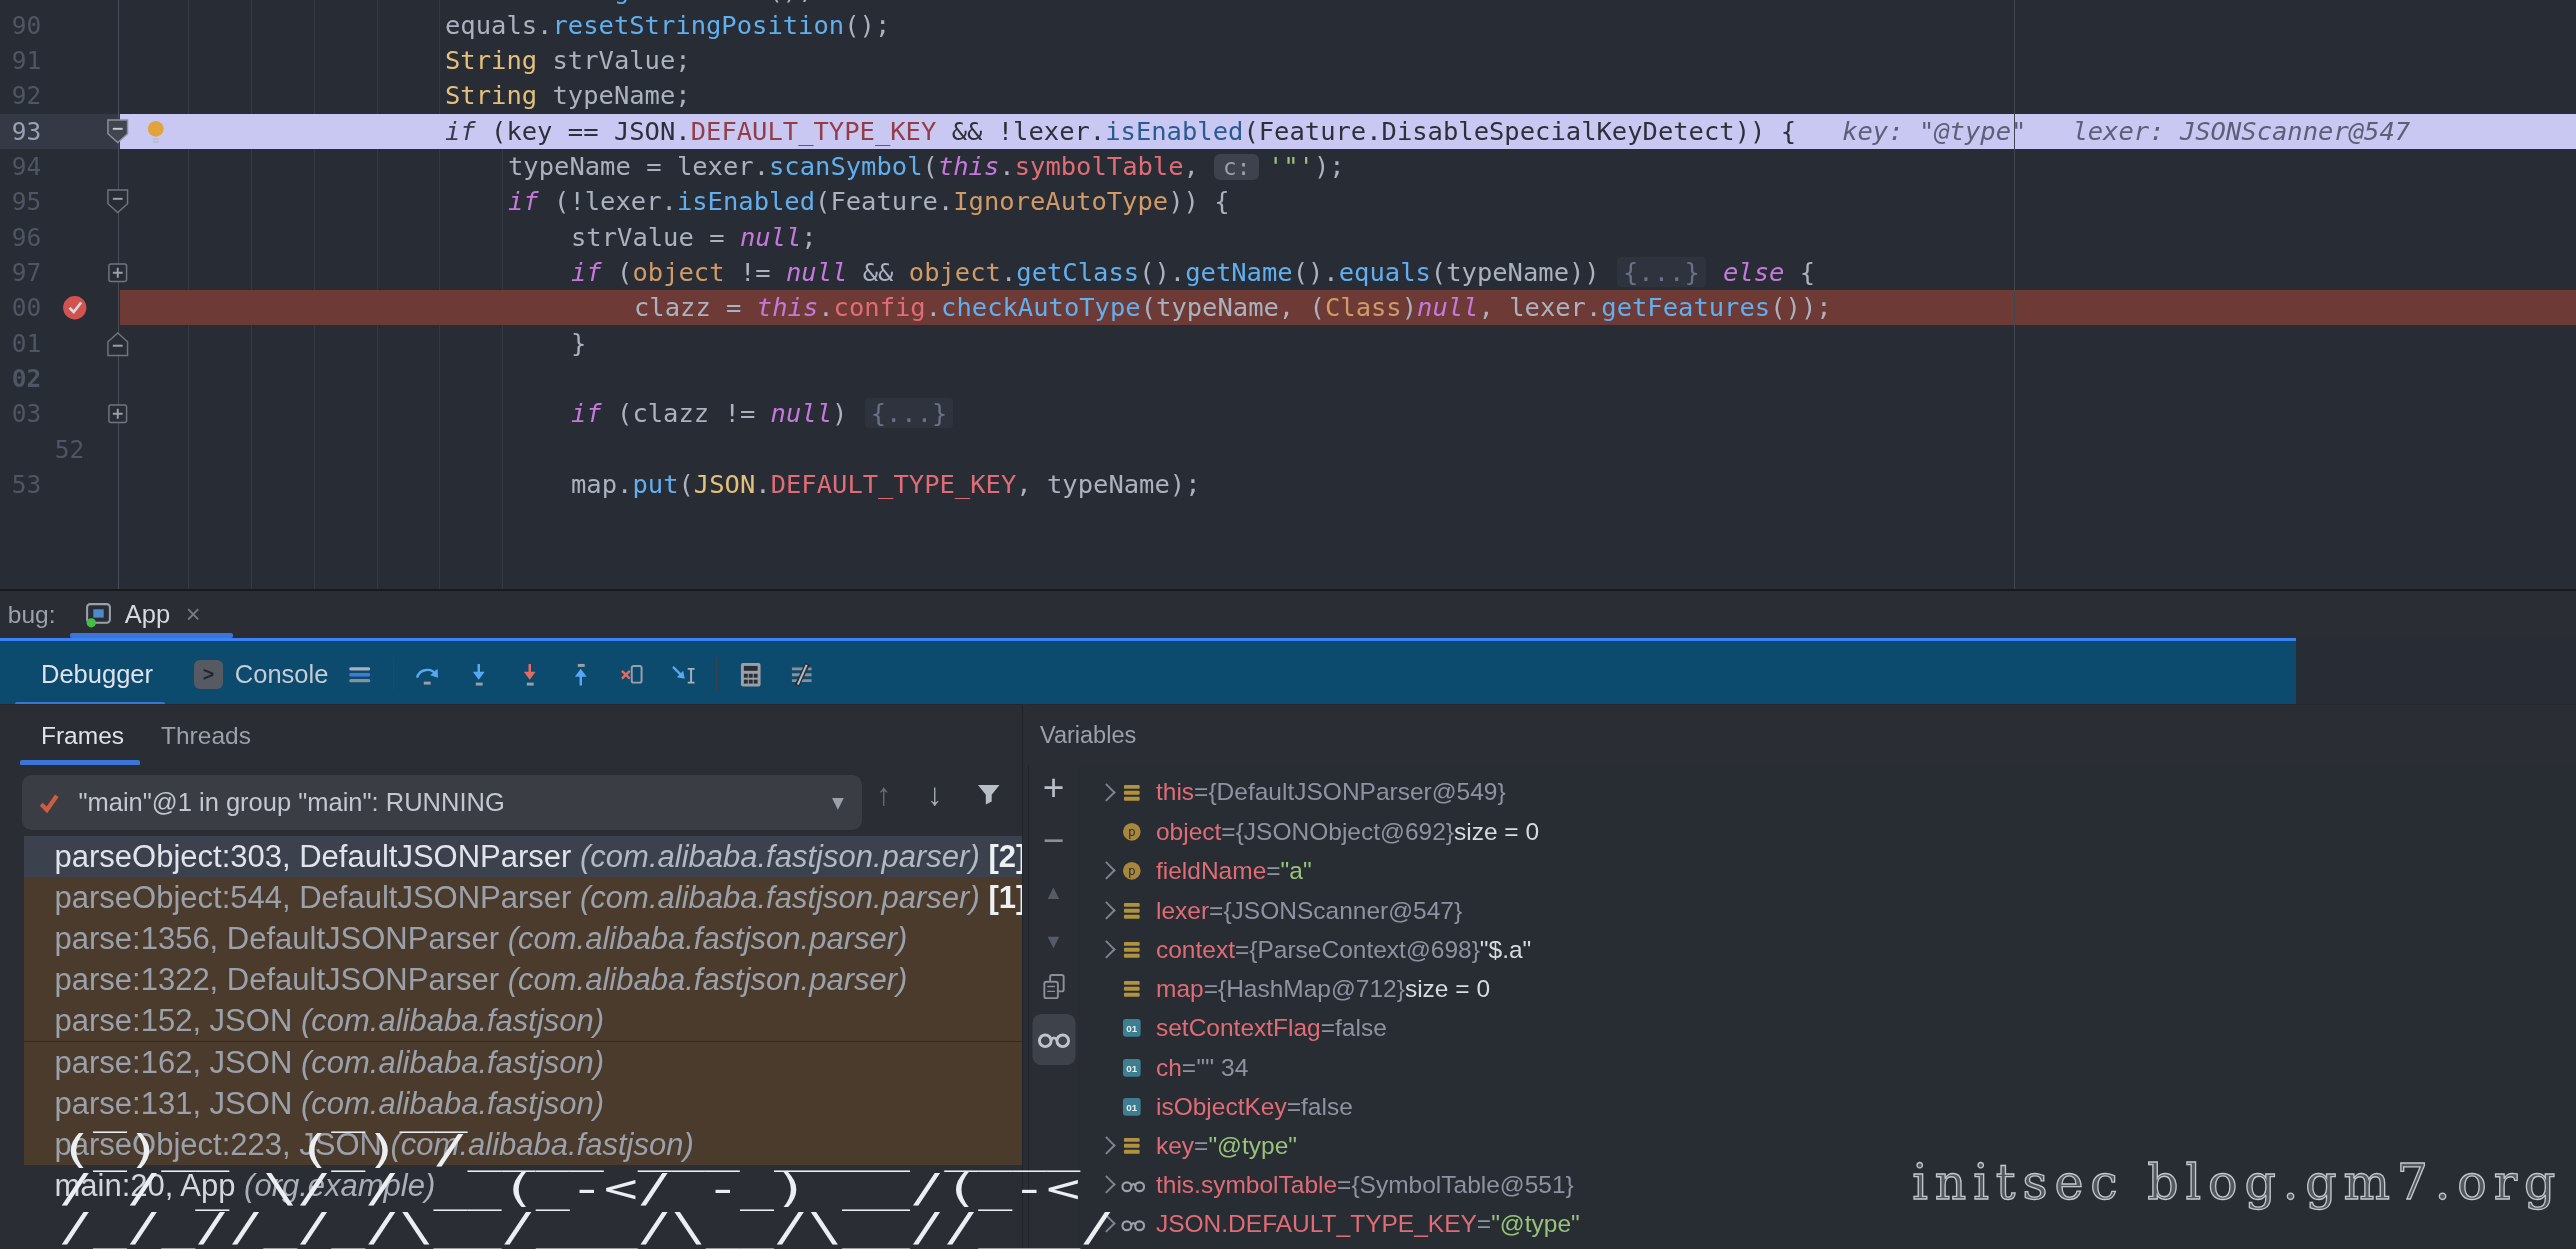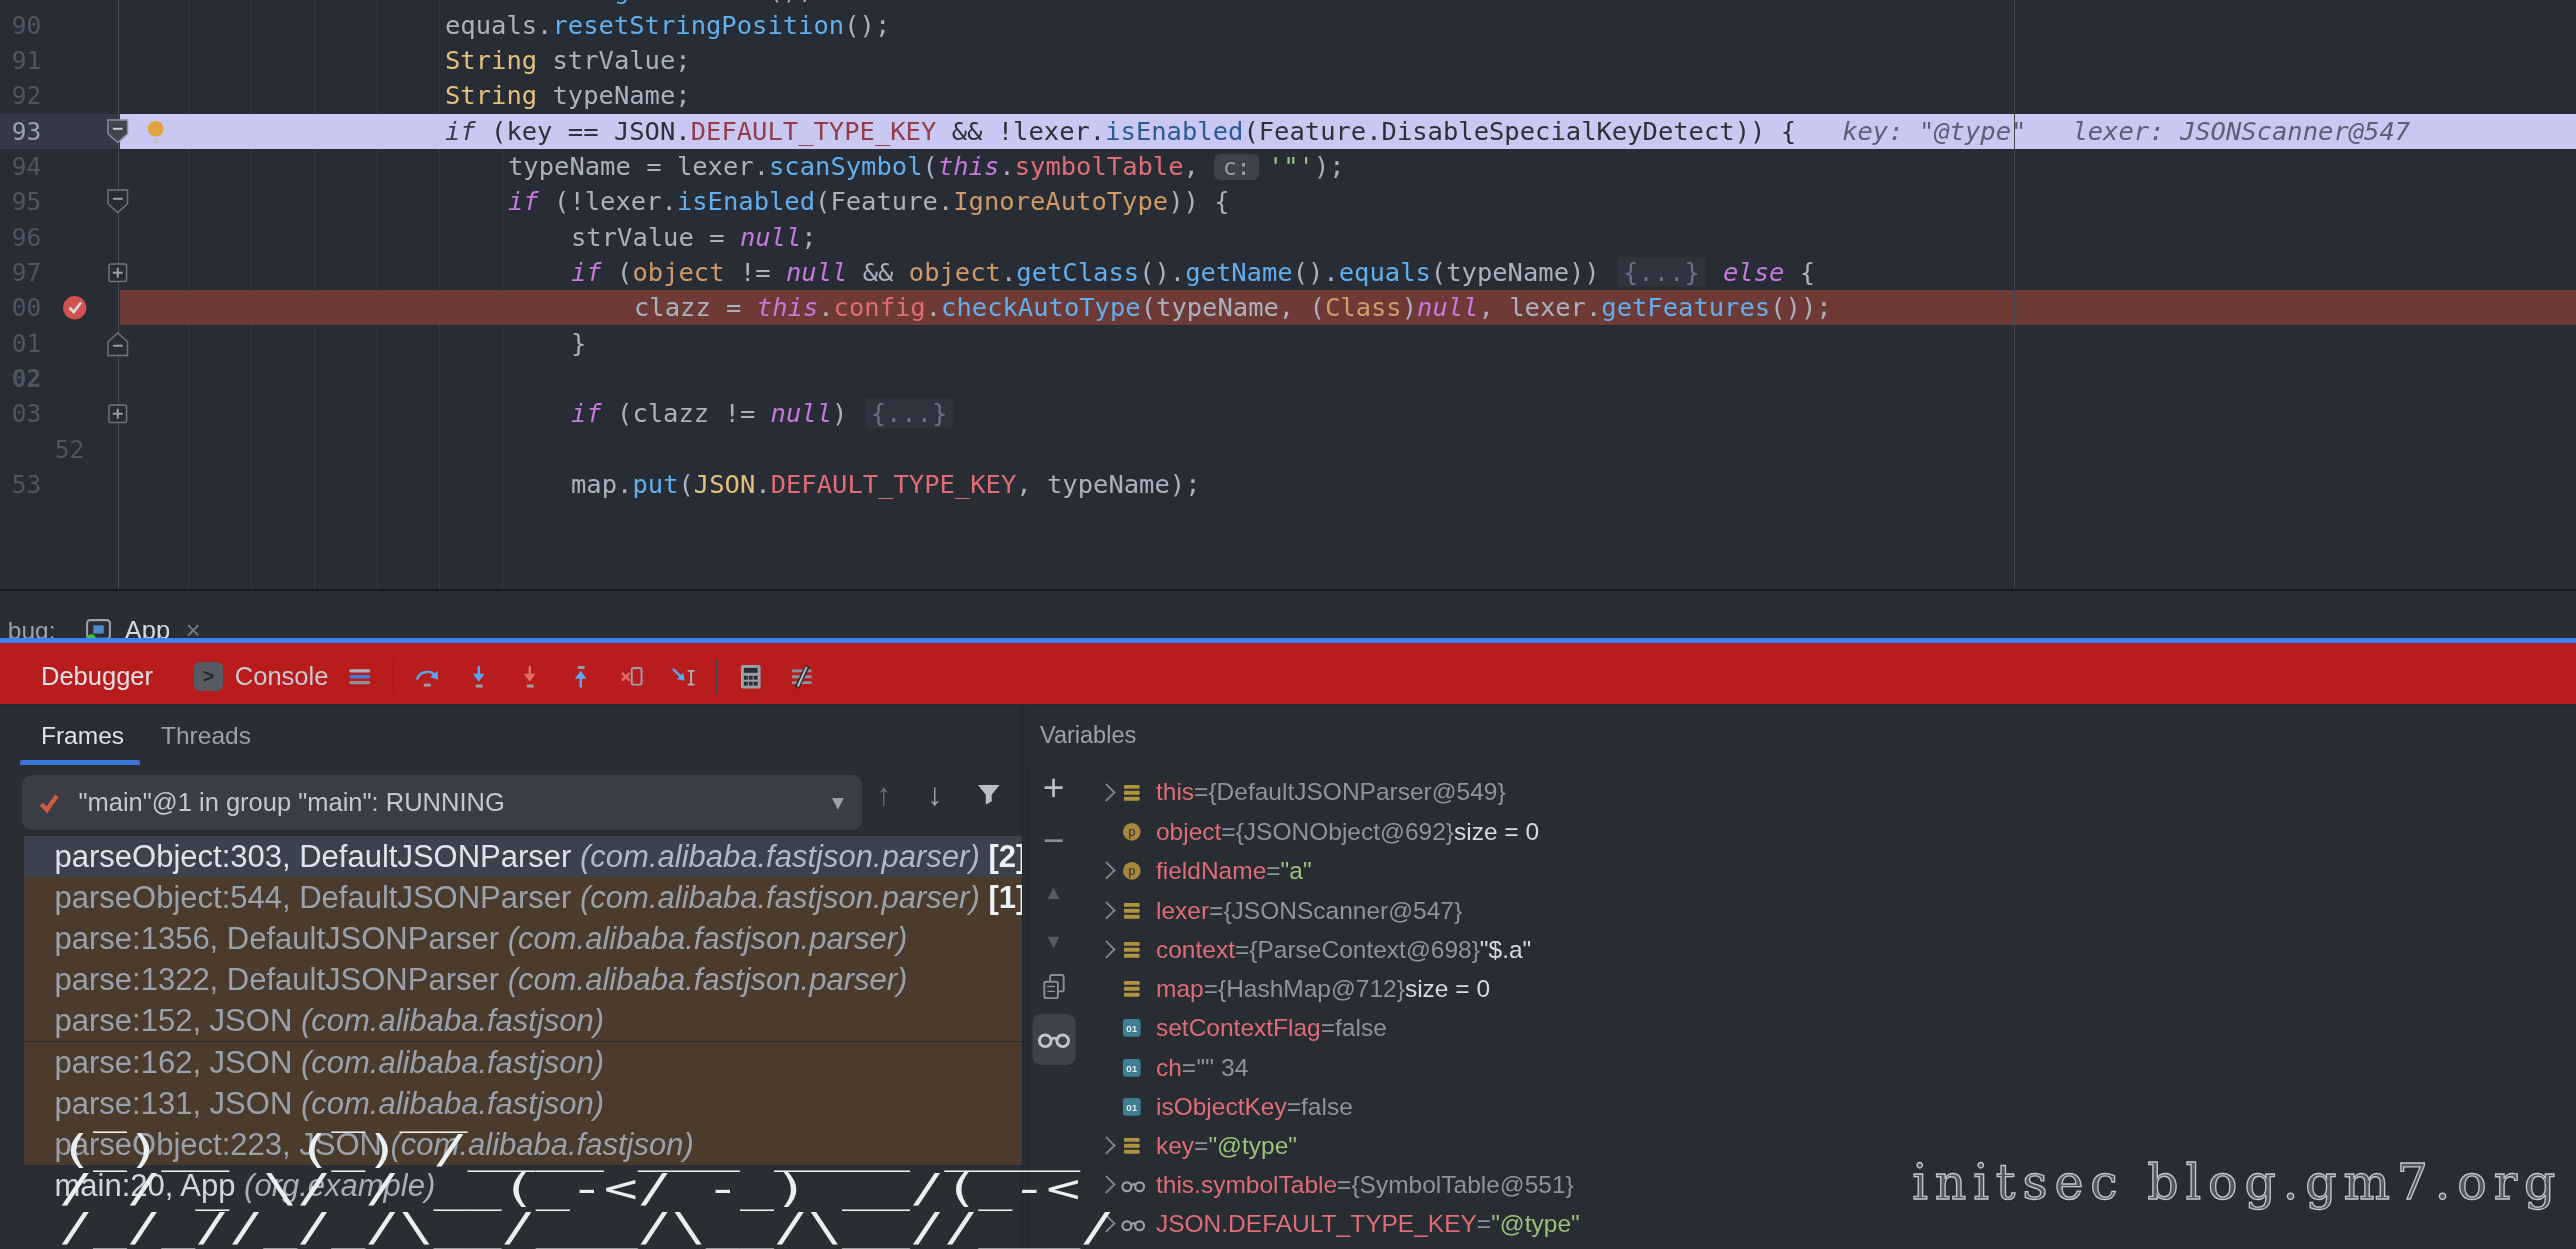--- a/index.html
+++ b/index.html
@@ -27,27 +27,27 @@
   .s{color:#98c379}.cl{color:#e5c07b}.o{color:#d19a66}
   .fold{background:#2f333d;color:#697184;border-radius:3.9px;padding:0 5.9px;margin:0 2px;}
   .chip{background:#3d424c;color:#9aa1ab;border-radius:5.9px;padding:0 8.8px;margin-right:8.8px;font-size:22.6px;}
   .hint{color:#7a7f93;font-style:italic;}
   .exec .p,.exec .o,.exec .cl{color:#2e3039}
   .exec .k{color:#3c3a4a}
   .exec .m{color:#2b5a92}
   .exec .f{color:#943d49}
   .exec .hint{color:#5d5f78}
   
-  .twheader{position:absolute;left:0;top:591px;width:2576px;height:47px;background:#2a2d34;margin-top:16px;}
+  .twheader{position:absolute;left:0;top:591px;width:2576px;height:47px;background:#2a2d34;}
   .twtitle{position:absolute;left:7.8px;top:0;line-height:47px;font-size:24.5px;color:#9aa1ab;}
   .apptab{position:absolute;left:84px;top:0;height:100%;display:flex;align-items:center;gap:11.8px;}
   .apptab .lbl{font-size:25.5px;color:#d5dae1;}
   .apptab .cls{font-size:25.5px;color:#757b84;margin-left:3.9px;}
   .aptund{position:absolute;left:70px;bottom:0;width:163px;height:4.9px;background:#3b76d6;border-radius:2px;}
-  .toolbar{position:absolute;left:0;top:638px;width:2576px;height:67px;background:#b91c1c;border-top:5px solid #3b82f6;}
+  .toolbar{position:absolute;left:0;top:638px;width:2296px;height:67px;background:#0c4a6e;border-top:3px solid #3b82f6;}
   .dbgtab{position:absolute;left:41px;top:0;line-height:67px;font-size:25.5px;color:#dfe3e9;}
   .dbgund{position:absolute;left:14.7px;bottom:0;width:150px;height:5.9px;background:#3b76d6;border-radius:2px;}
   .contab{position:absolute;left:194px;top:0;height:67px;display:flex;align-items:center;gap:11.8px;}
   .conicon{width:29px;height:29px;border-radius:5.9px;background:#565b63;color:#23262c;font-weight:bold;
            font-size:19.6px;display:flex;align-items:center;justify-content:center;}
   .contab .lbl{font-size:25.5px;color:#c6ccd4;}
   .tbicons{position:absolute;left:334px;top:0;height:67px;display:flex;align-items:center;}
   .tbicon{width:27.5px;height:27.5px;margin:0 11.8px;cursor:pointer;}
   .tbsep{width:1px;height:35px;background:#3c4047;margin:0 7.8px;}
   .paneltabs{position:absolute;left:0;top:704px;width:2576px;height:61px;background:#2a2d34;border-top:1px solid #24272e;border-bottom:1px solid #1f232a;}

